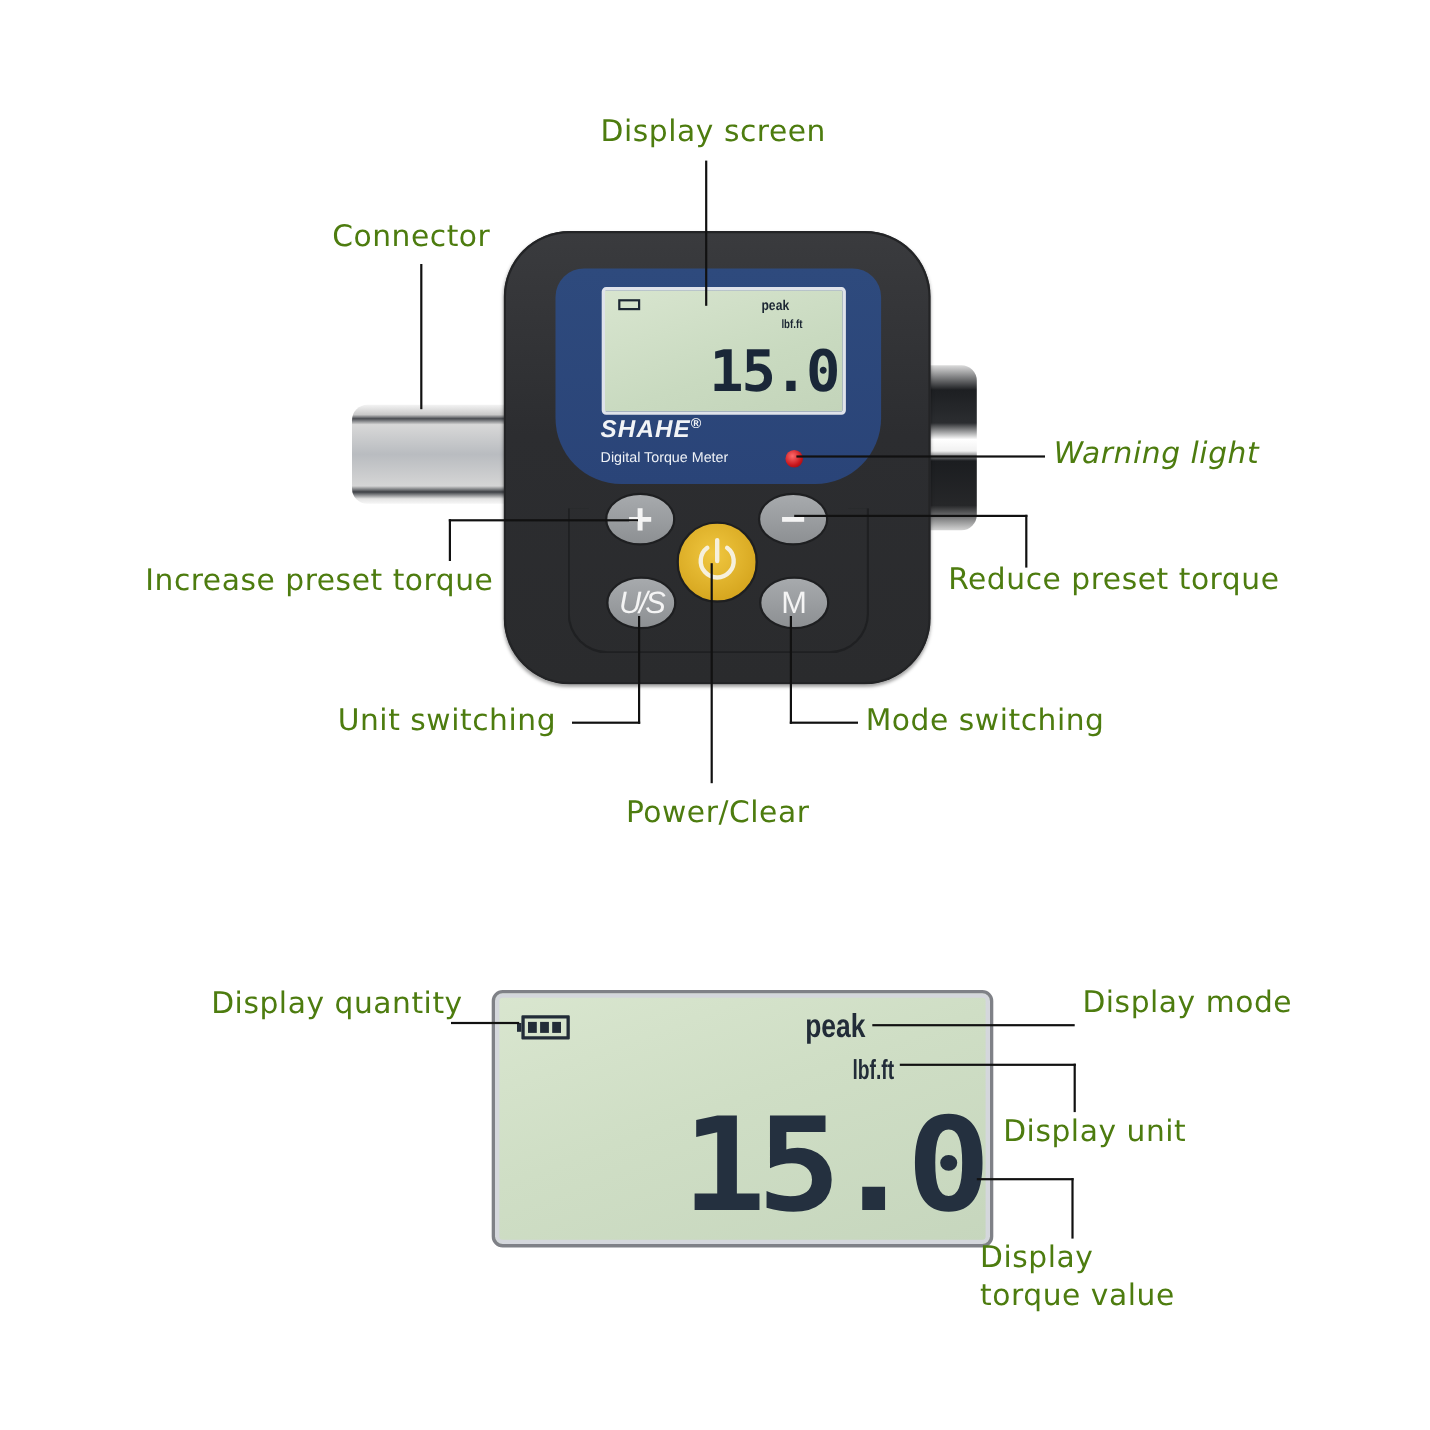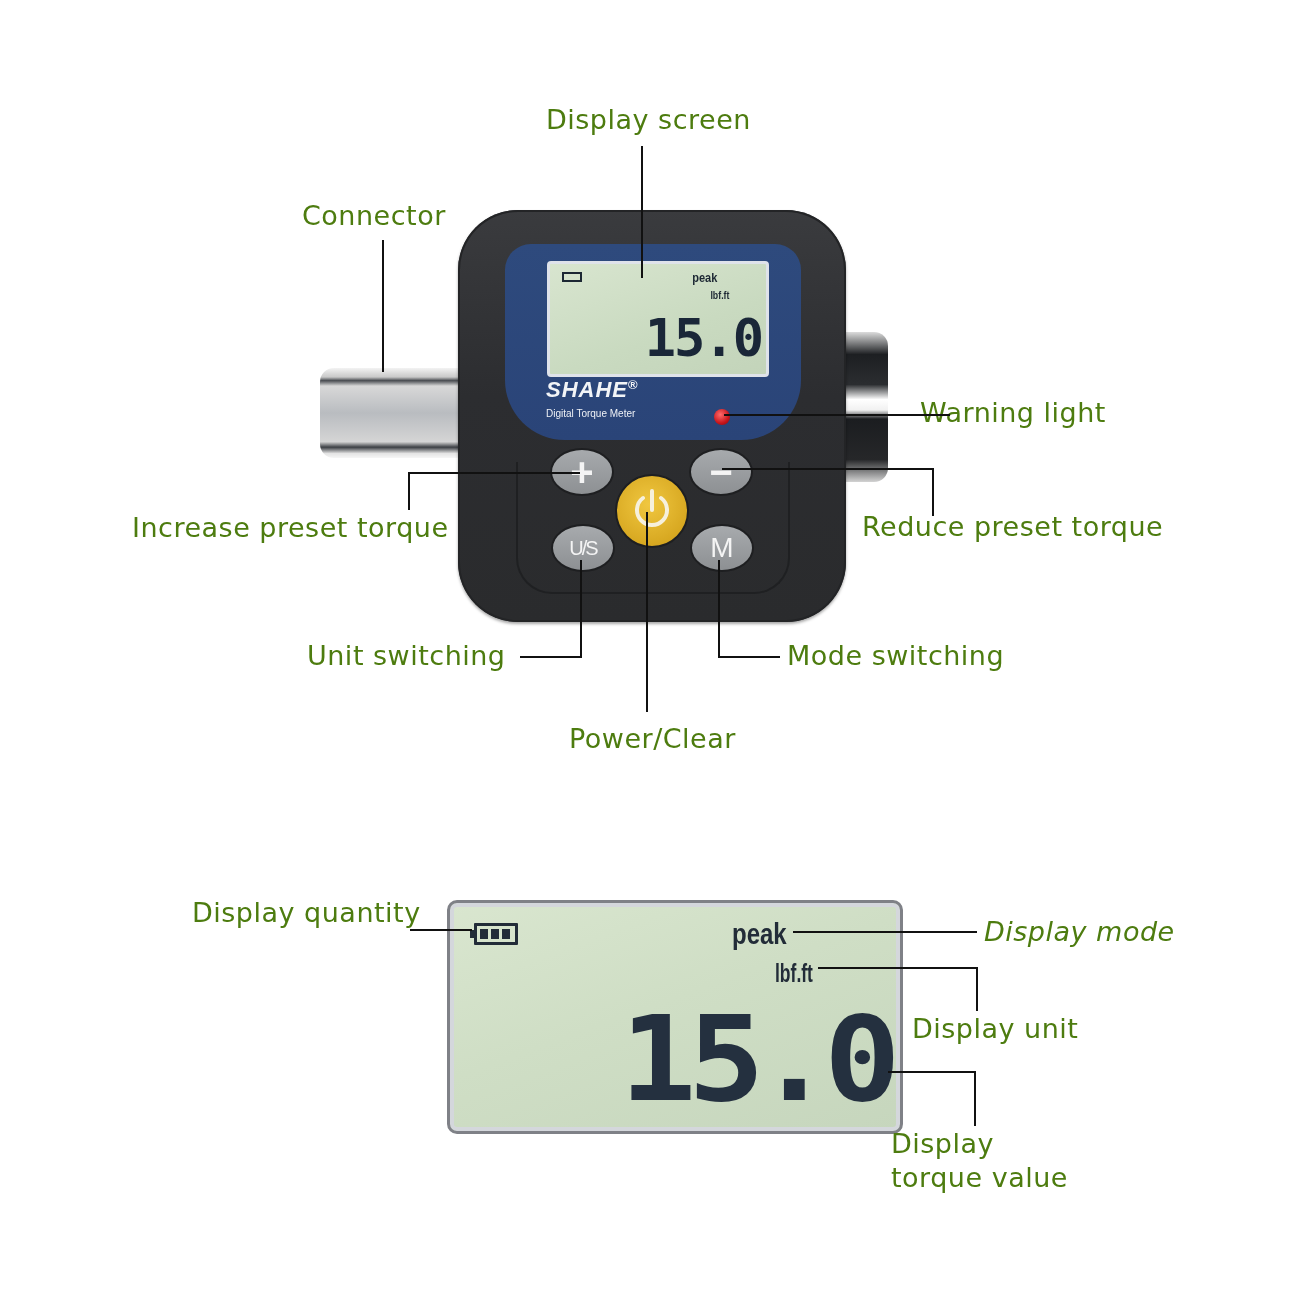--- a/index.html
+++ b/index.html
@@ -19,27 +19,27 @@
   .face{position:absolute;left:505px;top:244px;width:296px;height:196px;border-radius:26px 26px 60px 60px;
     background:linear-gradient(180deg,#2e4a7d 0%,#2a4478 100%);}
   .lcd{position:absolute;left:547px;top:261px;width:216px;height:110px;border-radius:4px;border:3px solid #dfe3ea;
     background:linear-gradient(160deg,#d8e5cf 0%,#c9dac0 60%,#c3d4ba 100%);}
   .lcd .mode{position:absolute;right:46px;top:6px;font-size:13px;font-weight:bold;color:#1c2733;font-family:"Liberation Sans",sans-serif;transform:scaleX(0.85);}
   .lcd .unit{position:absolute;right:34px;top:25px;font-size:11px;font-weight:bold;color:#1c2733;font-family:"Liberation Sans",sans-serif;transform:scaleX(0.8);}
   .lcd .val{position:absolute;right:4px;top:46px;font-size:52px;font-weight:bold;color:#1a2738;font-family:"DejaVu Sans Mono",monospace;letter-spacing:-2px;line-height:56px;}
   .batt-s{position:absolute;left:12px;top:8px;width:16px;height:6px;border:2px solid #1c2733;}
   .brand{position:absolute;left:546px;top:377px;font-size:22px;font-weight:bold;font-style:italic;color:#f2f4f7;font-family:"Liberation Sans",sans-serif;letter-spacing:1px;}
   .brand sup{font-size:13px;font-style:normal;}
-  .subtitle{position:absolute;left:546px;top:408px;font-size:10px;color:#eef1f6;font-family:"Liberation Sans",sans-serif;}
+  .subtitle{position:absolute;left:546px;top:408px;font-size:13px;color:#eef1f6;font-family:"Liberation Sans",sans-serif;}
   .led{position:absolute;left:714px;top:409px;width:16px;height:16px;border-radius:50%;background:radial-gradient(circle at 40% 35%,#ff6b6b,#c8151b 60%,#7a0b0e);}
   .btn{position:absolute;border-radius:50%;background:linear-gradient(180deg,#a7aaad,#8d9093);border:2px solid #1e1f21;
     color:#f4f4f4;display:flex;align-items:center;justify-content:center;font-family:"Liberation Sans",sans-serif;}
   .btn-plus{left:550px;top:448px;width:60px;height:44px;font-size:40px;font-weight:bold;}
   .btn-minus{left:689px;top:448px;width:60px;height:44px;font-size:40px;font-weight:bold;}
-  .btn-us{left:551px;top:524px;width:60px;height:44px;font-size:20px;letter-spacing:-2px;}
+  .btn-us{left:551px;top:524px;width:60px;height:44px;font-size:28px;letter-spacing:-2px;font-style:italic;}
   .btn-m{left:690px;top:524px;width:60px;height:44px;font-size:28px;}
   .btn-power{position:absolute;left:615px;top:474px;width:70px;height:70px;border-radius:50%;
     background:radial-gradient(circle at 45% 40%,#f0c740,#d6a61f 75%,#b58913);border:2px solid #1e1f21;}
   .btn-power svg{position:absolute;left:13px;top:12px;}
   .panel-line{position:absolute;left:516px;top:462px;width:270px;height:130px;border:2px solid #1f2022;border-top:none;border-radius:0 0 36px 36px;}
   
   .big-lcd{position:absolute;left:447px;top:900px;width:450px;height:228px;border-radius:10px;border:3px solid #7f8187;
     background:linear-gradient(160deg,#d9e6cf 0%,#cfdec5 45%,#c6d6bd 100%);box-shadow:inset 0 0 0 4px #d4d7dc;}
   .big-lcd .batt{position:absolute;left:24px;top:20px;width:38px;height:16px;border:3px solid #222c38;border-radius:1px;}
   .big-lcd .batt::before{content:"";position:absolute;left:-7px;top:4px;width:4px;height:8px;background:#222c38;}
@@ -87,21 +87,21 @@
     <line x1="22" y1="3" x2="22" y2="22" stroke="#f6f0dc" stroke-width="4" stroke-linecap="round"></line>
   </svg>
 </div>
 
 <div class="lbl" style="left:546px;top:103px;">Display screen</div>
 <div class="ln v" style="left:641px;top:146px;height:132px;"></div>
 
 <div class="lbl" style="left:302px;top:199px;">Connector</div>
 <div class="ln v" style="left:382px;top:240px;height:132px;"></div>
 
-<div class="lbl" style="left:920px;top:396px;">Warning light</div>
+<div class="lbl" style="left:958px;top:396px;font-style:italic;">Warning light</div>
 <div class="ln h" style="left:724px;top:414px;width:226px;"></div>
 
 <div class="lbl" style="left:132px;top:511px;">Increase preset torque</div>
 <div class="ln h" style="left:408px;top:472px;width:172px;"></div>
 <div class="ln v" style="left:408px;top:472px;height:38px;"></div>
 
 <div class="lbl" style="left:862px;top:510px;">Reduce preset torque</div>
 <div class="ln h" style="left:722px;top:468px;width:212px;"></div>
 <div class="ln v" style="left:932px;top:468px;height:48px;"></div>
 
@@ -125,21 +125,21 @@
   <div class="mode">peak</div>
   <div class="unit">lbf.ft</div>
   <div class="val">15.0</div>
 </div>
 
 <div class="lbl" style="left:192px;top:896px;text-align:right;width:214px;">
   <div>Display quantity</div>
 </div>
 <div class="ln h" style="left:410px;top:929px;width:62px;"></div>
 
-<div class="lbl" style="left:984px;top:915px;font-style:italic;">Display mode</div>
+<div class="lbl" style="left:984px;top:895px;">Display mode</div>
 <div class="ln h" style="left:793px;top:931px;width:184px;"></div>
 
 <div class="lbl" style="left:912px;top:1012px;">Display unit</div>
 <div class="ln h" style="left:818px;top:967px;width:160px;"></div>
 <div class="ln v" style="left:976px;top:967px;height:44px;"></div>
 
 <div class="lbl" style="left:891px;top:1127px;">
   <div>Display</div>
   <div>torque value</div>
 </div>

